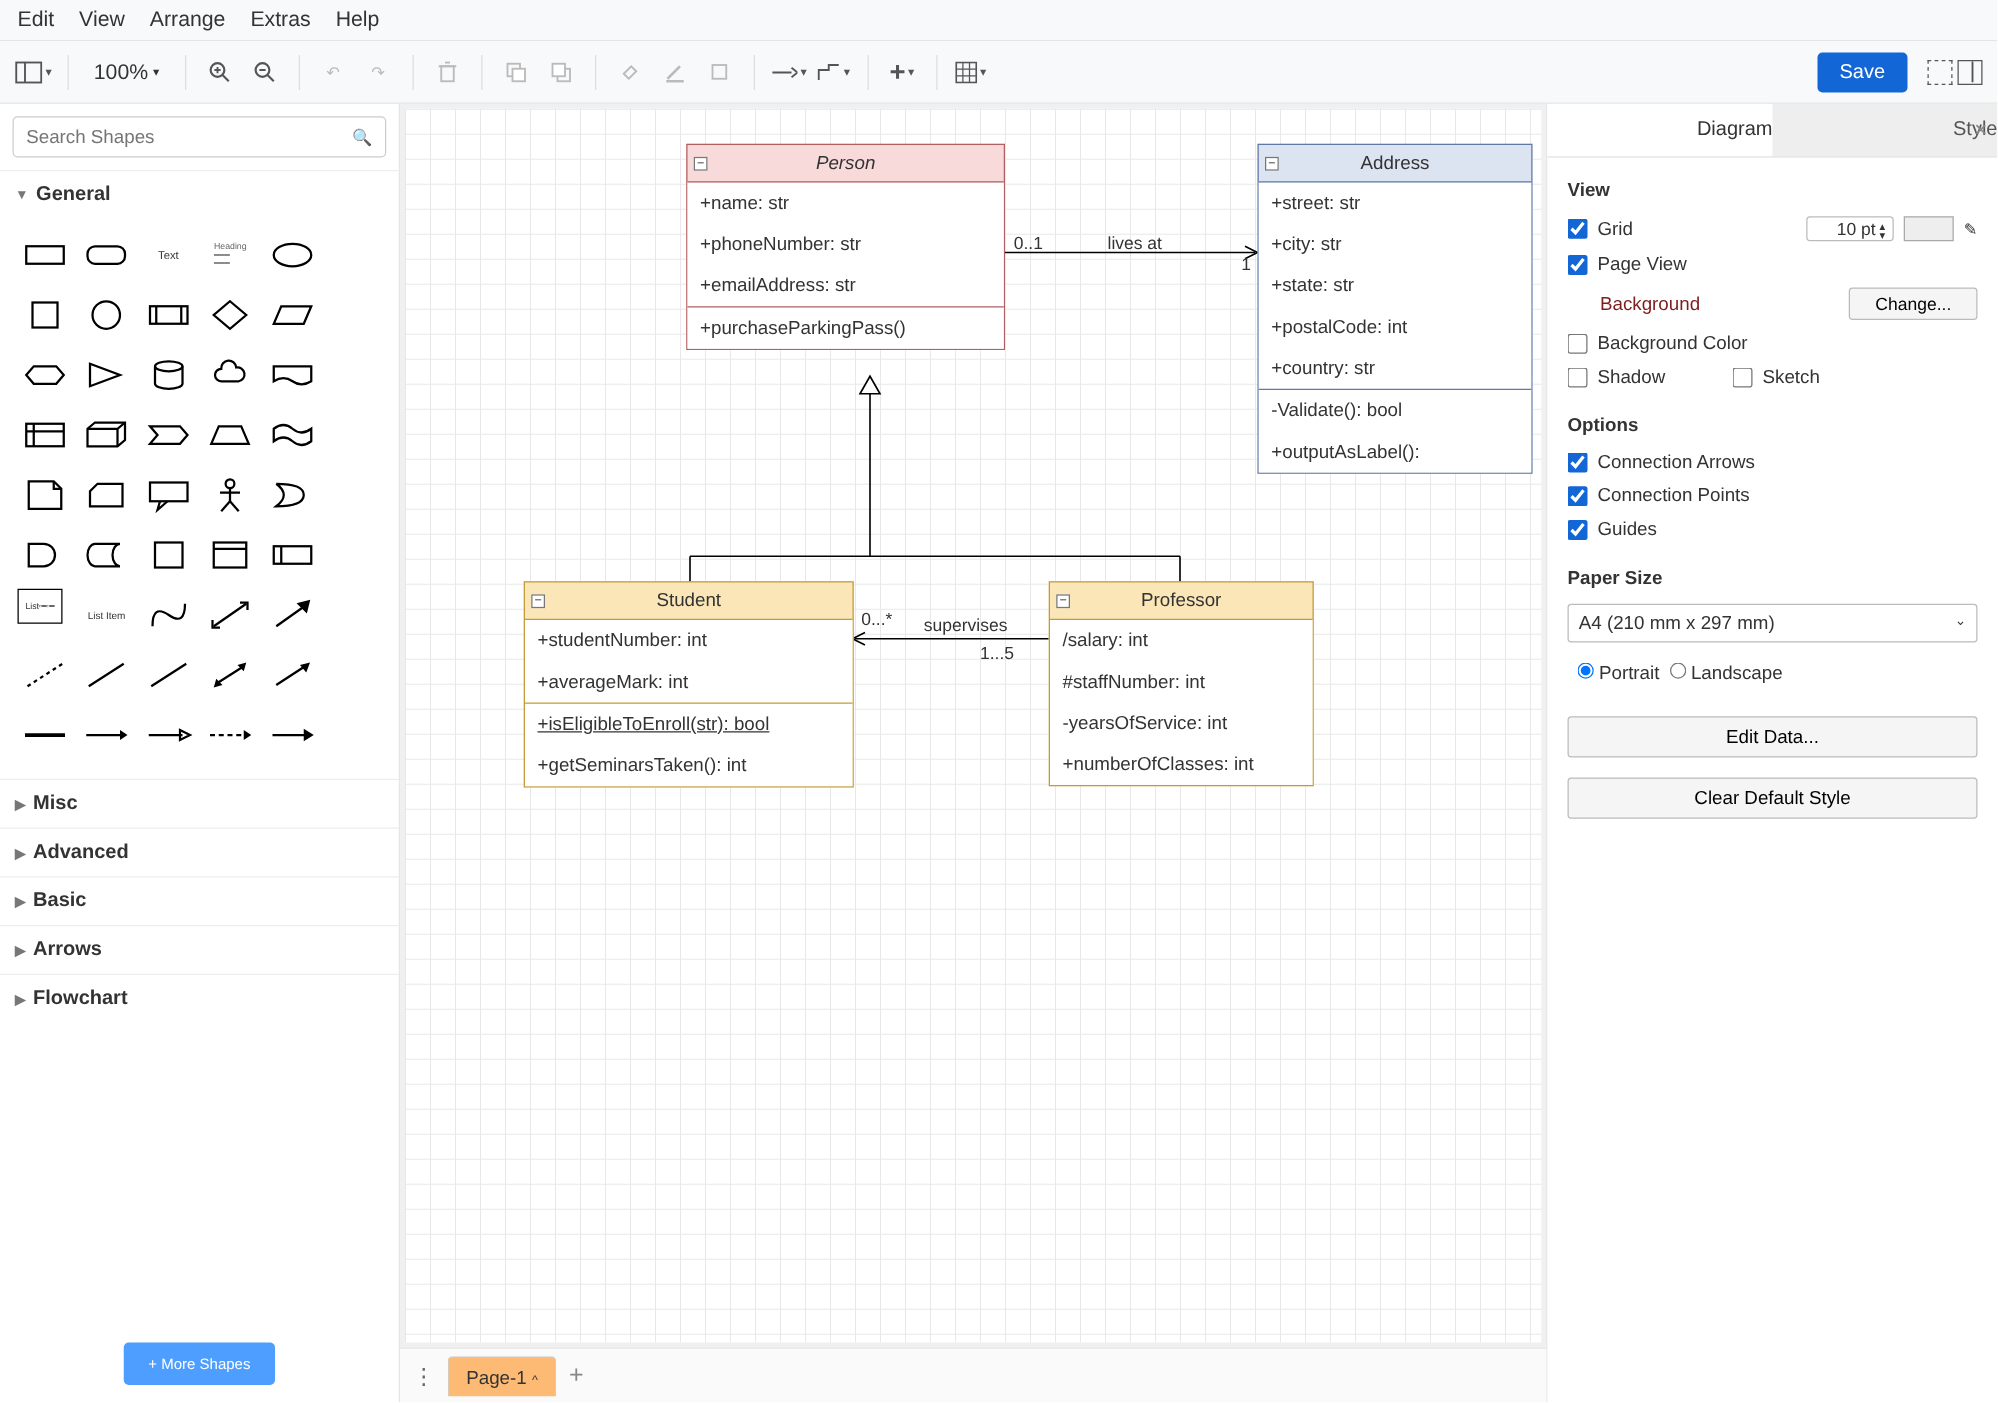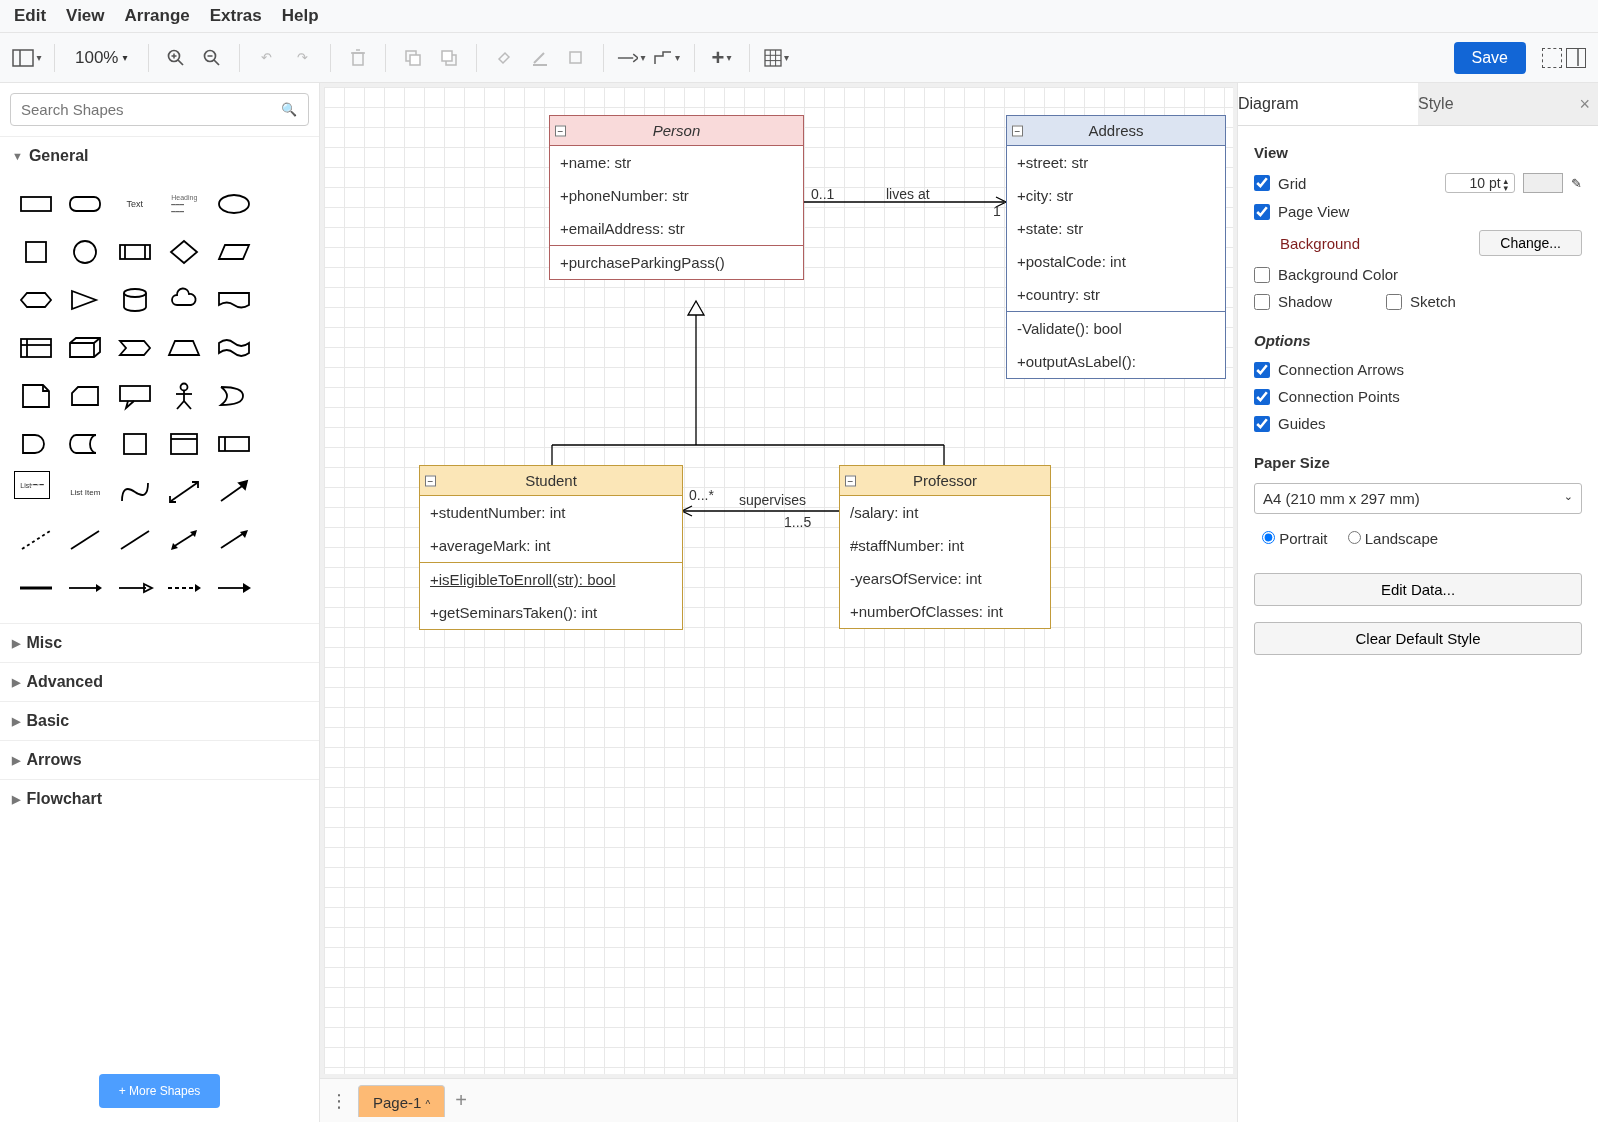--- a/index.html
+++ b/index.html
@@ -1,21 +1,21 @@
 <!DOCTYPE html>
 <html><head>
 <meta charset="utf-8">
 <style>
 * { box-sizing: border-box; margin: 0; padding: 0; }
 body { font-family: -apple-system, BlinkMacSystemFont, "Segoe UI", Helvetica, Arial, sans-serif; font-size: 13px; color: #333; background: #fff; overflow: hidden; }
 .app { display: flex; flex-direction: column; height: 1122px; width: 1598px; }
 
 
 .menubar { display: flex; gap: 20px; padding: 6px 14px; background: #f8f9fa; border-bottom: 1px solid #e5e5e5; font-size: 17px; }
-.menubar span { cursor: pointer; font-weight: bold; }
+.menubar span { cursor: pointer; }
 
 
 .toolbar { display: flex; align-items: center; gap: 6px; padding: 6px 12px; background: #f8f9fa; border-bottom: 1px solid #e5e5e5; height: 50px; }
 .toolbar .sep { width: 1px; height: 28px; background: #ddd; margin: 0 6px; }
 .toolbar .btn { display: flex; align-items: center; justify-content: center; width: 30px; height: 30px; border-radius: 3px; cursor: pointer; color: #555; }
 .toolbar .btn.disabled { color: #bbb; }
 .toolbar .zoom { font-size: 17px; padding: 0 8px; display: flex; align-items: center; gap: 4px; }
 .toolbar .save { background: #1266d6; color: #fff; border: none; padding: 7px 18px; font-size: 16px; border-radius: 4px; cursor: pointer; margin-left: auto; }
 .toolbar .view-toggle { display: flex; gap: 4px; margin-left: 10px; }
 .toolbar .view-toggle .vt { width: 20px; height: 20px; border: 1.5px solid #555; cursor: pointer; }
@@ -45,35 +45,35 @@
 .uml-title .collapse { position: absolute; left: 5px; top: 50%; transform: translateY(-50%); width: 11px; height: 11px; border: 1px solid #777; font-size: 10px; line-height: 9px; text-align: center; background: #fff; font-style: normal; }
 .uml-row { padding: 8px 10px; }
 .uml-sep { border-top: 1.5px solid; }
 .edge-label { position: absolute; font-size: 14px; background: transparent; }
 .pages { display: flex; align-items: center; height: 44px; border-top: 1px solid #e5e5e5; background: #fafafa; padding: 0 10px; gap: 10px; }
 .page-tab { border: 1px solid #ccc; border-bottom: none; padding: 8px 14px 6px; background: #fdba74; font-size: 15px; border-radius: 4px 4px 0 0; }
 
 
 .format { width: 360px; background: #fff; display: flex; flex-direction: column; font-size: 15px; }
 .format-tabs { display: flex; border-bottom: 1px solid #ddd; }
-.ftab { flex: 1; text-align: left; padding: 12px 0; font-size: 16px; font-weight: 500; cursor: pointer; position: relative; }
+.ftab { flex: 1; text-align: right; padding: 12px 0; font-size: 16px; font-weight: 500; cursor: pointer; position: relative; }
 .ftab.active { background: #fff; }
 .ftab.inactive { background: #eee; color: #555; }
 .ftab .close { position: absolute; right: 8px; top: 50%; transform: translateY(-50%); color: #888; font-size: 18px; cursor: pointer; }
 .format-body { padding: 14px 16px; display: flex; flex-direction: column; gap: 10px; }
 .fgroup-title { font-weight: 600; margin-top: 4px; margin-bottom: 2px; }
 .frow { display: flex; align-items: center; gap: 8px; }
 .frow label { flex: 1; }
 .frow.indent { padding-left: 26px; }
 .check { width: 16px; height: 16px; accent-color: #1266d6; }
 .grid-size { display: flex; align-items: flex-end; border: 1px solid #bbb; border-radius: 3px; padding: 1px 6px; font-size: 14px; width: 70px; justify-content: flex-end; }
 .color-swatch { width: 40px; height: 20px; border: 1px solid #aaa; background: #eee; }
 .change-btn { border: 1px solid #bbb; background: #f5f5f5; padding: 4px 20px; border-radius: 3px; cursor: pointer; font-size: 14px; }
 .select { width: 100%; border: 1px solid #bbb; padding: 6px 8px; border-radius: 3px; font-size: 15px; background: #fff; display: flex; justify-content: space-between; }
-.radio-row { display: flex; gap: 20px; padding: 6px 0 0 8px; }
+.radio-row { display: flex; gap: 8px; padding: 6px 0 0 8px; }
 .wide-btn { width: 100%; border: 1px solid #bbb; background: #f5f5f5; padding: 7px 0; border-radius: 3px; cursor: pointer; font-size: 15px; margin-top: 6px; }
 </style>
 </head>
 <body>
 
 <div class="app">
 
   <div class="menubar">
     <span>Edit</span>
     <span>View</span>
@@ -598,21 +598,21 @@
             <input type="checkbox" class="check" style="">
             <label>Background Color</label>
           </div>
         <div class="frow">
           <input type="checkbox" class="check" style="">
             <label style="flex:0 0 100px;">Shadow</label>
           <input type="checkbox" class="check" style="">
             <label>Sketch</label>
         </div>
 
-        <div class="fgroup-title" style="margin-top:12px;font-style:italic;">Options</div>
+        <div class="fgroup-title" style="margin-top:12px;">Options</div>
         <div class="frow">
             <input type="checkbox" class="check" checked="" style="">
             <label>Connection Arrows</label>
           </div>
         <div class="frow">
             <input type="checkbox" class="check" checked="" style="">
             <label>Connection Points</label>
           </div>
         <div class="frow">
             <input type="checkbox" class="check" checked="" style="">

